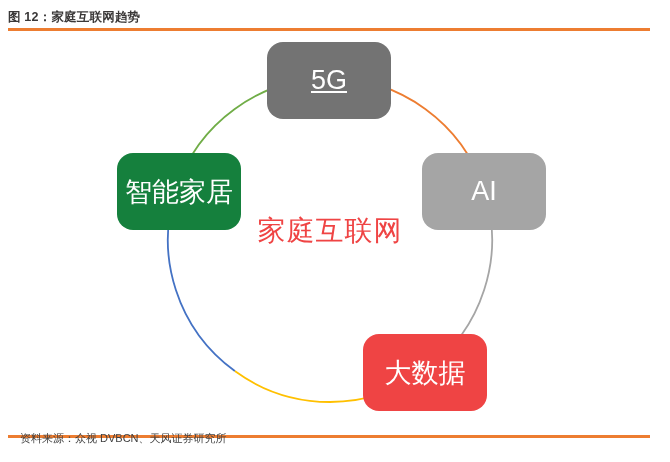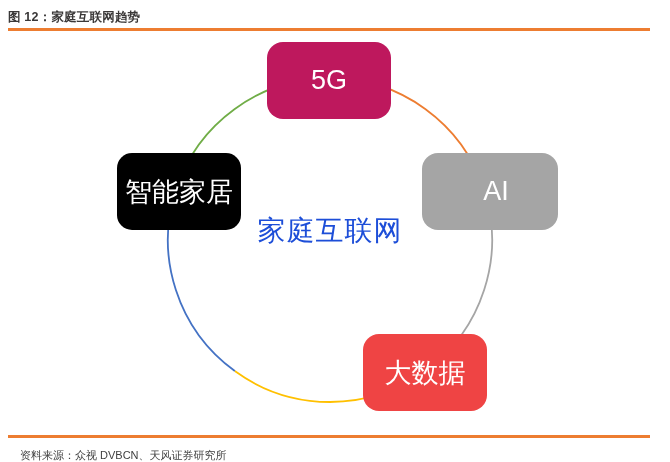--- a/index.html
+++ b/index.html
@@ -15,21 +15,21 @@
   .figure-title {
     position: absolute; left: 8px; top: 9px;
     font-size: 12.5px; font-weight: bold; color: #3a3838;
     letter-spacing: 0.2px; white-space: nowrap;
   }
   .rule { position: absolute; left: 8px; width: 642px; height: 3px; }
   .rule-top { top: 28px; }
   .rule-bottom { top: 435px; }
 
   .source-note {
-    position: absolute; left: 20px; top: 448px;
+    position: absolute; left: 20px; top: 431px;
     font-size: 11px; color: #3f3f3f; white-space: nowrap;
   }
 
   .arc-layer { position: absolute; left: 0; top: 0; width: 670px; height: 462px; }
 
   .node {
     position: absolute; width: 124px; height: 77px;
     border-radius: 16px;
     display: flex; align-items: center; justify-content: center;
     color: #ffffff; font-size: 27px;
@@ -39,49 +39,49 @@
   .node-5g        { left: 267px; top: 42px;  }
   .node-ai        { left: 422px; top: 153px; }
   .node-bigdata   { left: 363px; top: 334px; }
   .node-iot       { left: 172px; top: 334px; }
   .node-smarthome { left: 117px; top: 153px; }
 
   .center-label {
     position: absolute; left: 230px; top: 212px; width: 200px;
     text-align: center;
     font-family: "DejaVu Serif", "Liberation Serif", serif;
-    font-size: 28px; color: #1d4ed8; letter-spacing: 1px;
+    font-size: 28px; color: #ef4444; letter-spacing: 1px;
     white-space: nowrap;
   }
 </style>
 </head>
 <body>
 
 <div class="stage">
 
   <div class="figure-title">图 12：家庭互联网趋势</div>
 
   <div class="rule rule-top" style="background: rgb(237, 125, 49);"></div>
 
   <svg class="arc-layer" viewBox="0 0 670 462" xmlns="http://www.w3.org/2000/svg">
     <path d="M 330 78 A 162 162 0 0 1 484.1 189.9" fill="none" stroke-width="1.8" stroke="#ED7D31"></path>
     <path d="M 484.1 189.9 A 162 162 0 0 1 425.2 371.1" fill="none" stroke-width="1.8" stroke="#A5A5A5"></path>
     <path d="M 425.2 371.1 A 162 162 0 0 1 234.8 371.1" fill="none" stroke-width="1.8" stroke="#FFC000"></path>
     <path d="M 234.8 371.1 A 162 162 0 0 1 175.9 189.9" fill="none" stroke-width="1.8" stroke="#4472C4"></path>
     <path d="M 175.9 189.9 A 162 162 0 0 1 330 78" fill="none" stroke-width="1.8" stroke="#70AD47"></path>
   </svg>
 
-  <div class="node node-5g" style="background: #be185d;">5G</div>
+  <div class="node node-5g" style="background: #737373; text-decoration: underline;">5G</div>
 
-  <div class="node node-ai" style="background: rgb(165, 165, 165); padding-left: 12px;">AI</div>
+  <div class="node node-ai" style="background: rgb(165, 165, 165);">AI</div>
 
   <div class="node node-bigdata" style="background: #ef4444;">大数据</div>
 
 
-  <div class="node node-smarthome" style="background: #000000; border-radius: 15px;">智能家居</div>
+  <div class="node node-smarthome" style="background: #15803d;">智能家居</div>
 
   <div class="center-label">家庭互联网</div>
 
   <div class="rule rule-bottom" style="background: rgb(237, 125, 49);"></div>
 
   <div class="source-note">资料来源：众视 DVBCN、天风证券研究所</div>
 
 </div>
 
 </body></html>

